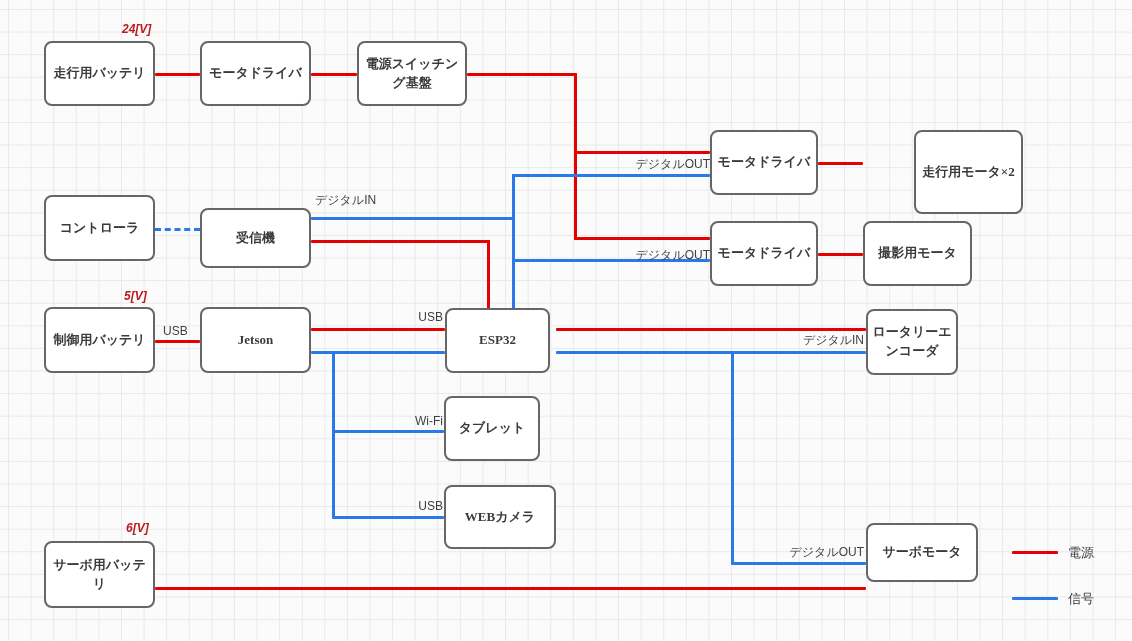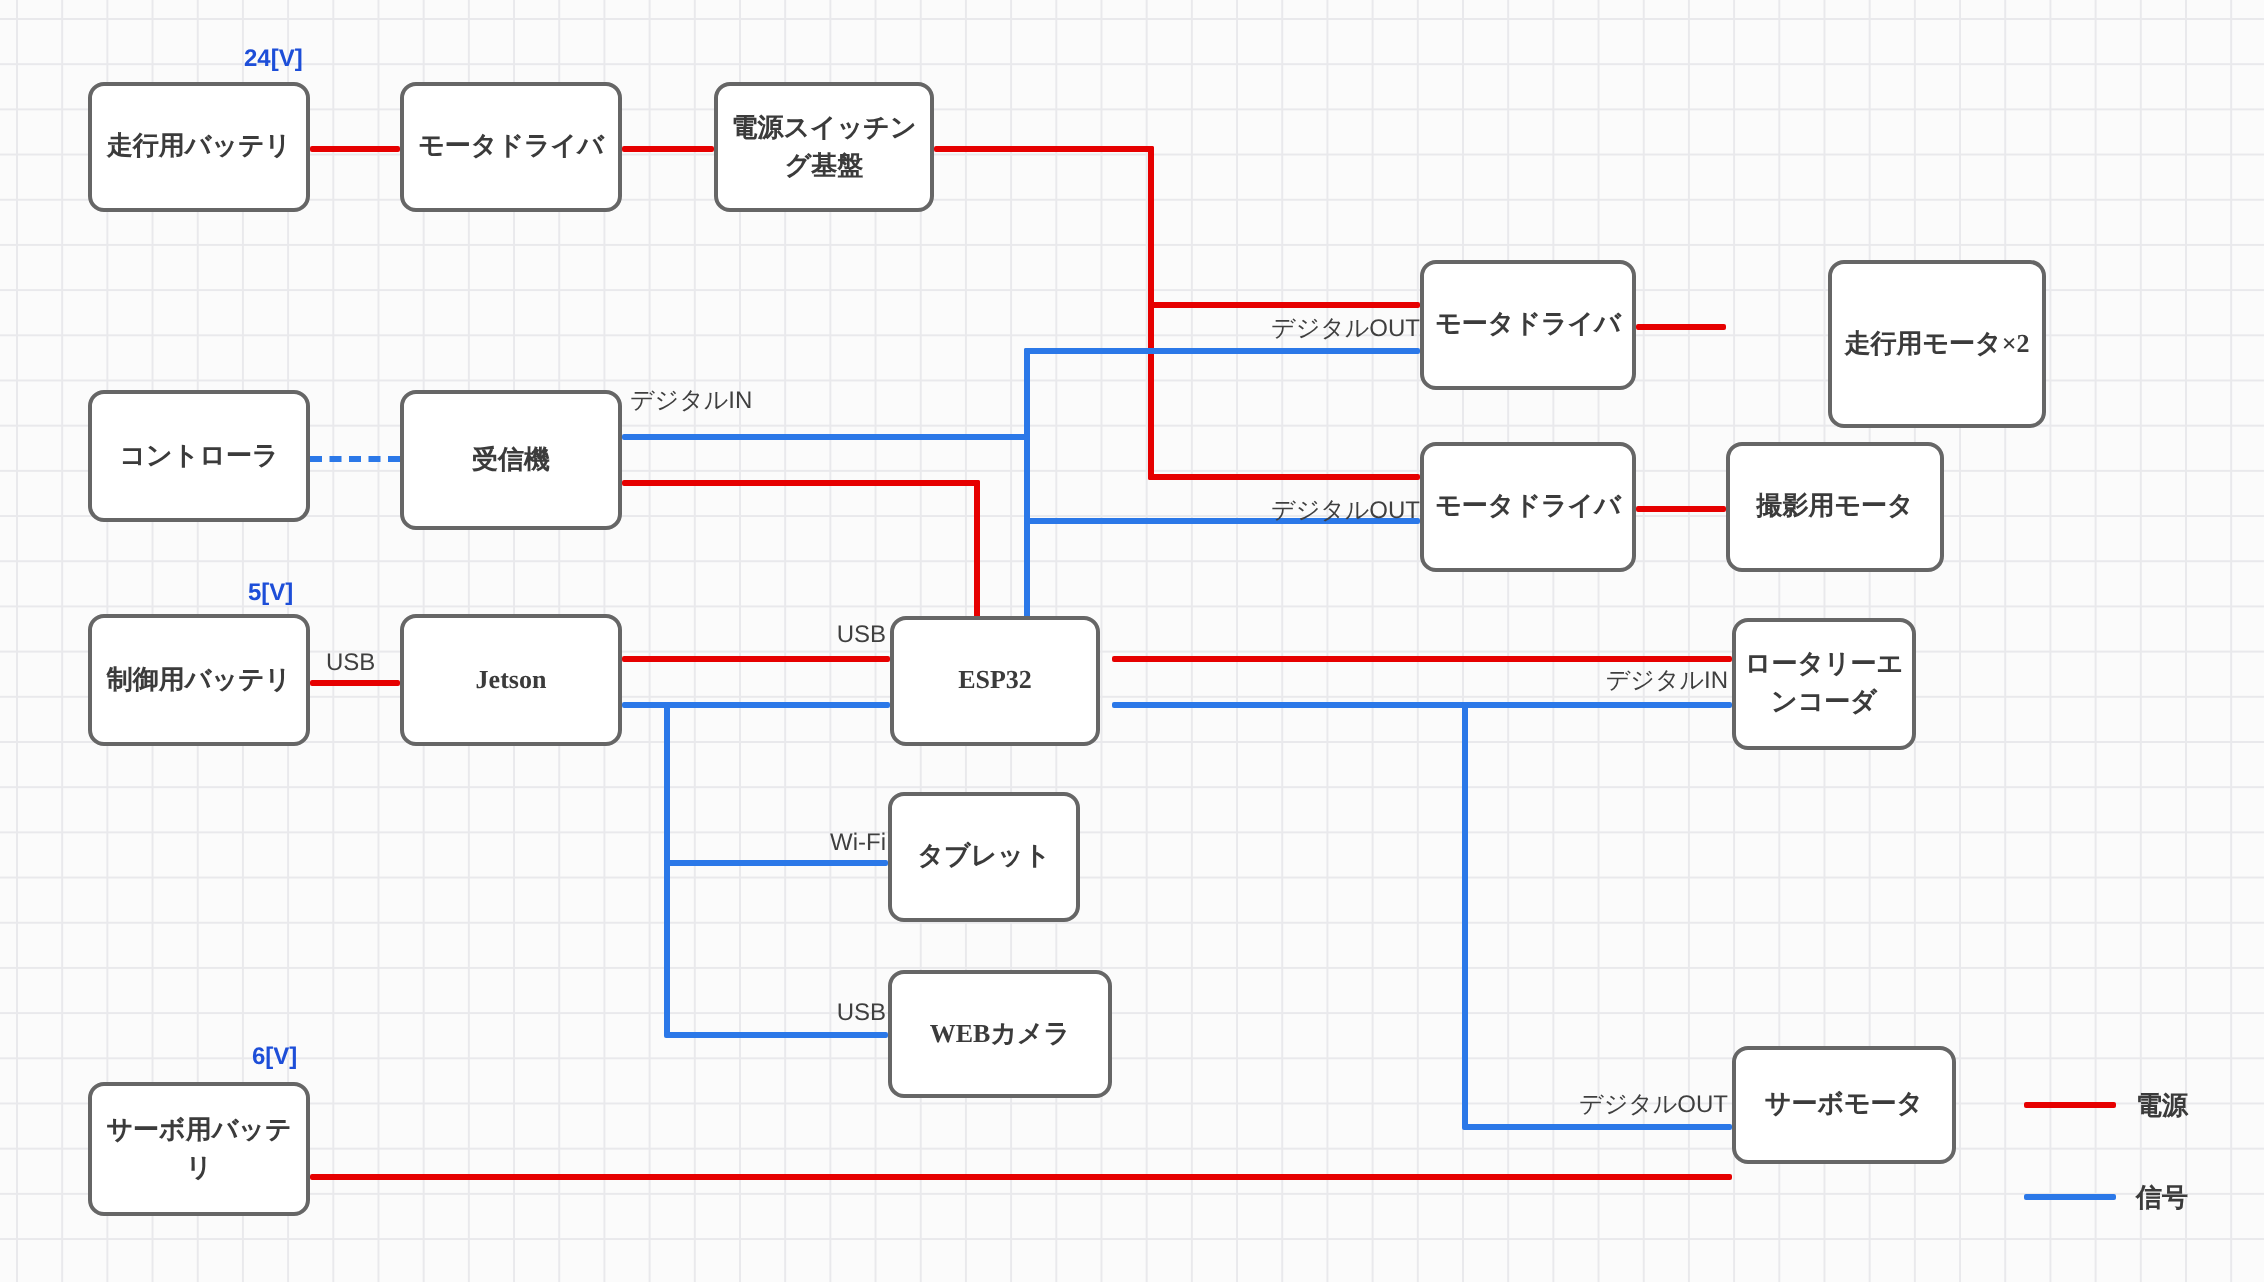--- a/index.html
+++ b/index.html
@@ -23,25 +23,26 @@
   .h{position:absolute;height:3px;border-radius:1px;}
   .v{position:absolute;width:3px;border-radius:1px;}
   .p{background:var(--power,#e60000);}
   .s{background:var(--signal,#2b78e8);}
   .dash{position:absolute;height:0;border-top:3px dashed var(--signal,#2b78e8);}
   .elabel{
     position:absolute;font-weight:normal;font-size:12px;color:#3f3f3f;white-space:nowrap;
     font-family:"Liberation Sans", sans-serif;
   }
   .vlabel{
-    position:absolute;font-weight:bold;font-size:12px;color:#1d4ed8;white-space:nowrap;
+    position:absolute;font-weight:bold;font-size:12px;color:#b91c1c;white-space:nowrap;
     font-family:"Liberation Sans", sans-serif;
+    font-style:italic;
   }
   .llabel{
-    position:absolute;font-weight:bold;font-size:13px;color:#3b3b3b;white-space:nowrap;
+    position:absolute;font-weight:normal;font-size:13px;color:#3b3b3b;white-space:nowrap;
     font-family:"Liberation Sans", sans-serif;
     text-align:right;
   }
 </style>
 </head>
 <body>
 
 <div>
 
   <div class="h p" style="left:155px;top:73px;width:45px"></div>
@@ -89,21 +90,21 @@
   </div>
   <div class="node" style="left:710px;top:221px;width:108px;height:65px">
     <span>モータドライバ</span>
   </div>
   <div class="node" style="left:863px;top:221px;width:109px;height:65px">
     <span>撮影用モータ</span>
   </div>
   <div class="node" style="left:44px;top:195px;width:111px;height:66px">
     <span>コントローラ</span>
   </div>
-  <div class="node" style="left:200px;top:195px;width:111px;height:70px">
+  <div class="node" style="left:200px;top:208px;width:111px;height:60px">
     <span>受信機</span>
   </div>
   <div class="node" style="left:44px;top:307px;width:111px;height:66px">
     <span>制御用バッテリ</span>
   </div>
   <div class="node" style="left:200px;top:307px;width:111px;height:66px">
     <span>Jetson</span>
   </div>
   <div class="node" style="left:445px;top:308px;width:105px;height:65px">
     <span>ESP32</span>

